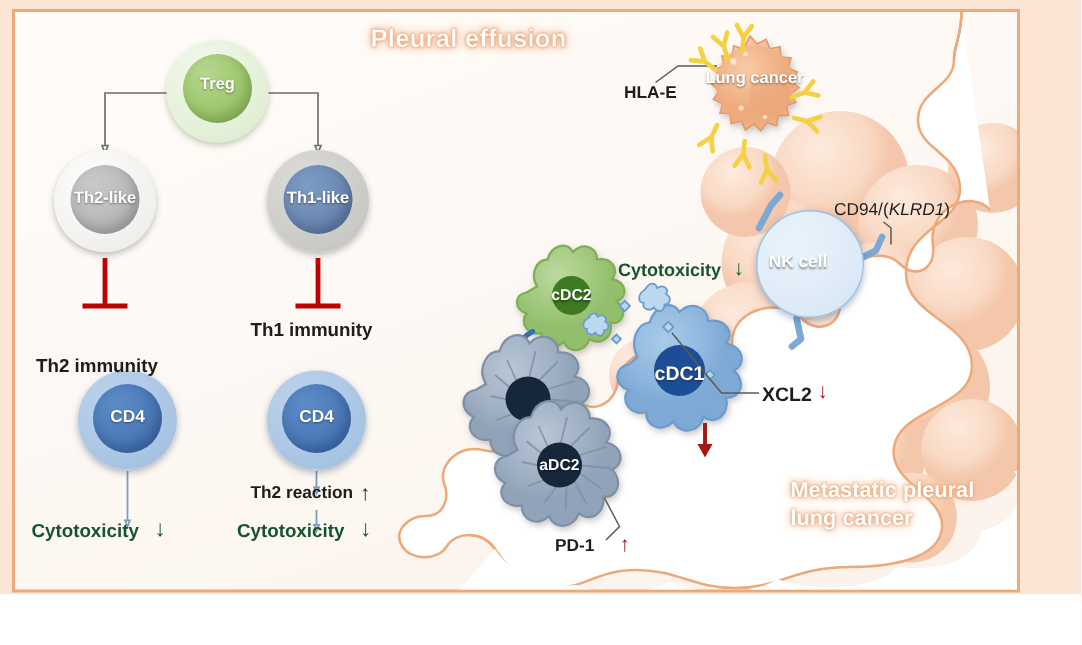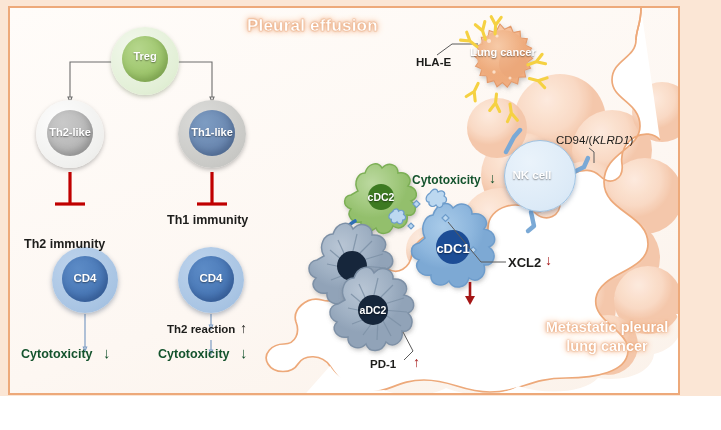--- a/index.html
+++ b/index.html
@@ -24,21 +24,21 @@
   .ital{font-style:italic;}
 
   
   .title-pleural{position:absolute;left:247px;top:16px;font-size:17px;
     font-weight:bold;color:#ffffff;letter-spacing:.2px;white-space:nowrap;
     text-shadow:0 0 2px #e08a52,0 0 4px #e79c66,0 0 7px #f0b territory;
     -webkit-text-stroke:0.3px #f0c0a0;}
   .title-glow{text-shadow:
       0 0 1px #e2925c, 0 0 3px #e89e6d, 0 0 6px #f2bd99, 0 0 9px #f7d4bb;}
   .title-meta{position:absolute;left:527px;top:318px;font-size:14.5px;
-    font-weight:bold;color:#ffffff;line-height:19px;text-align:center;
+    font-weight:bold;color:#ffffff;line-height:19px;text-align:left;
     width:160px;}
 
   
   .cell{position:absolute;border-radius:50%;box-sizing:border-box;}
   .cell-label{position:absolute;left:0;right:0;text-align:center;
     color:#ffffff;font-weight:bold;text-shadow:0 1px 1.5px rgba(0,0,0,.45);
     pointer-events:none;}
 
   .treg-outer{left:111px;top:27px;width:68px;height:68px;
     background:radial-gradient(circle at 35% 30%,#f2f8ec,#e2efd6 70%,#d5e7c5);

